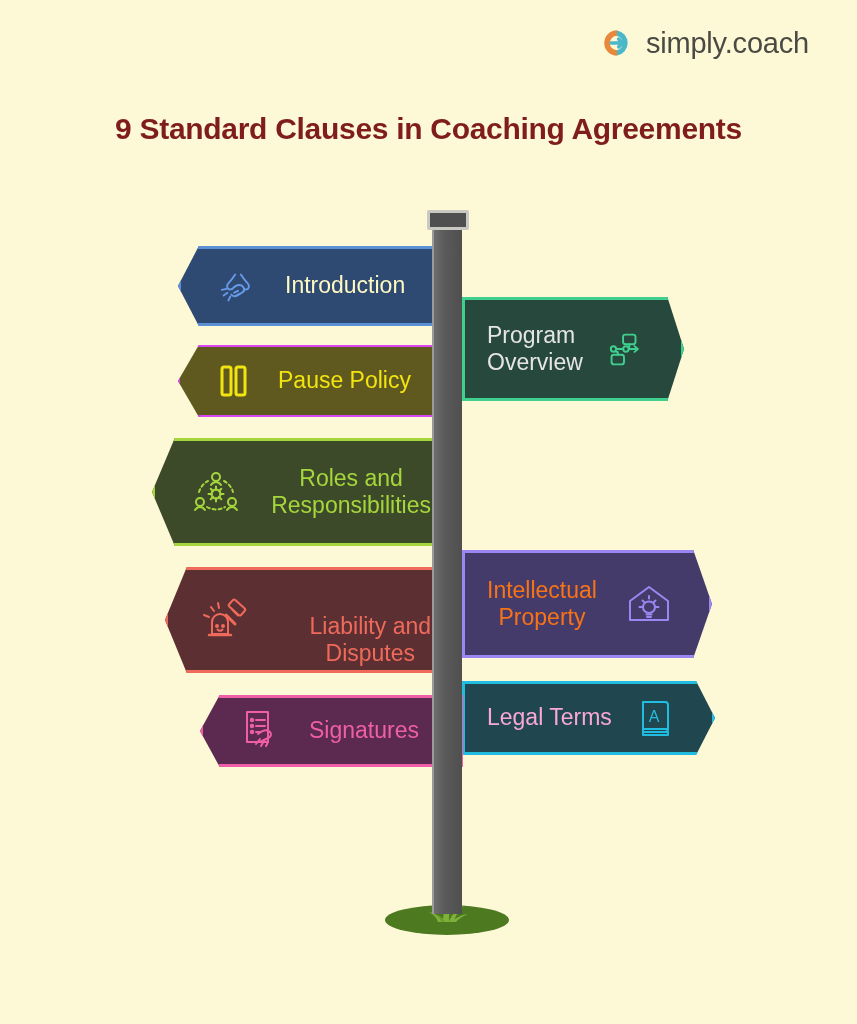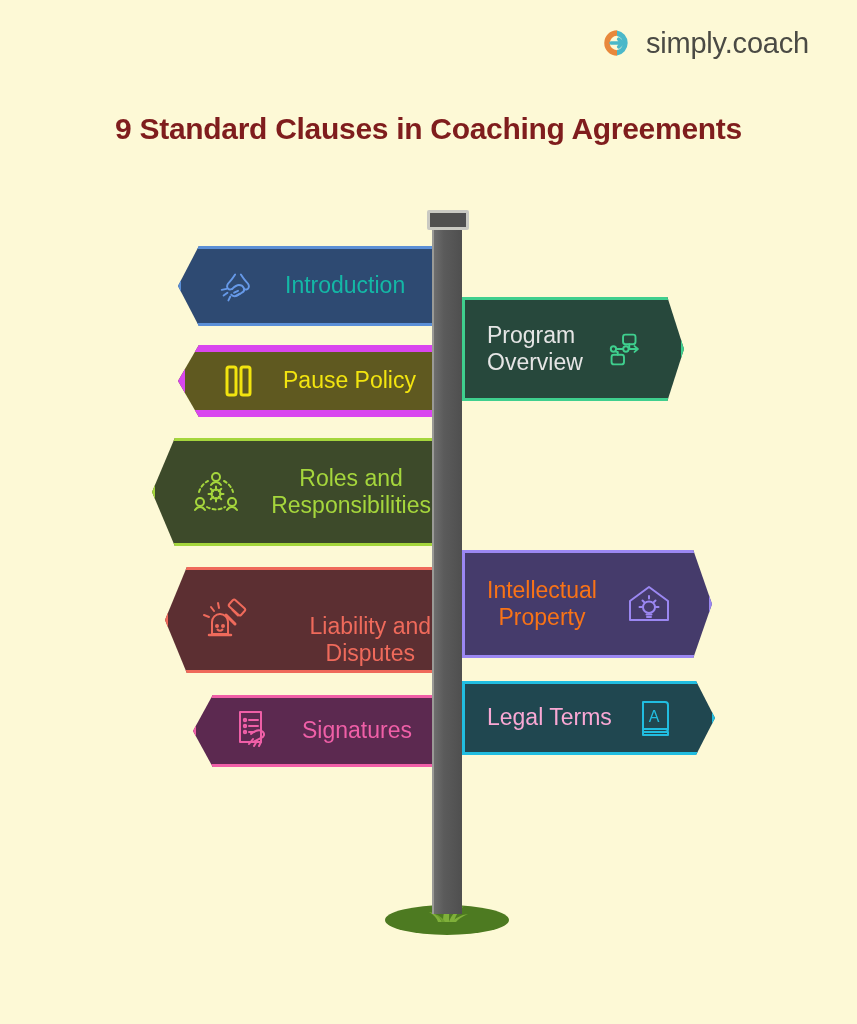--- a/index.html
+++ b/index.html
@@ -123,41 +123,41 @@
 
     <div class="sign left single" style="left:178px; top:246px; width:278px; height:80px; background:#2e4a72; border:3px solid #5b8fd6;">
       <div class="sign-inner">
         <svg class="sign-icon" width="46" height="46" viewBox="0 0 48 48" fill="none" stroke="#6699e8" stroke-width="2" stroke-linecap="round" stroke-linejoin="round">
           <path d="M21 12 c-2 3 -4 6 -6 8 -2 2 -3 4 -2 6 1 2 3 2 5 1"></path>
           <path d="M27 12 c2 3 4 6 6 8 2 2 3 4 2 6 -1 2 -3 2 -5 1"></path>
           <path d="M18 27 c2 -2 5 -4 7 -4 2 0 4 1 5 3 1 2 0 4 -2 5 l-5 3 c-2 1 -4 1 -6 -1"></path>
           <path d="M20 31 l4 -2 M22 34 l4 -2"></path>
           <path d="M13 31 l-4 3 M12 27 l-5 1 M16 35 l-2 4"></path>
         </svg>
-        <span class="sign-label" style="color:#14b8a6;">Introduction</span>
+        <span class="sign-label" style="color:#fef9c3;">Introduction</span>
       </div>
     </div>
 
     <div class="sign right" style="left:462px; top:297px; width:222px; height:104px; background:#27483c; border:3px solid #3fcf8e;">
       <div class="sign-inner">
         <span class="sign-label" style="color:#e5e5e5;">Program
 Overview</span>
         <svg class="sign-icon" width="46" height="46" viewBox="0 0 48 48" fill="none" stroke="#3fcf8e" stroke-width="2" stroke-linecap="round" stroke-linejoin="round">
           <rect x="23" y="9" width="13" height="10" rx="2.5"></rect>
           <rect x="11" y="30" width="13" height="10" rx="2.5"></rect>
           <circle cx="13" cy="24" r="2.8"></circle>
           <circle cx="26" cy="24" r="2.8"></circle>
           <path d="M29 24 h9 M35 21 l3.5 3 -3.5 3"></path>
           <path d="M29.5 19 v5 M17.5 30 v-3 h-1.5"></path>
           <path d="M16 24 h7"></path>
         </svg>
       </div>
     </div>
 
-    <div class="sign left single" style="left:178px; top:345px; width:278px; height:72px; background:#5f5920; border:7px solid #d946ef;">
+    <div class="sign left single" style="left:178px; top:345px; width:278px; height:72px; background:#5f5920; border:2px solid #d946ef;">
       <div class="sign-inner">
         <svg class="sign-icon" width="40" height="44" viewBox="0 0 40 44" fill="none" stroke="#f2e40f" stroke-width="3">
           <rect x="8" y="8" width="9" height="28" rx="2"></rect>
           <rect x="22" y="8" width="9" height="28" rx="2"></rect>
         </svg>
         <span class="sign-label" style="color:#f2e40f;">Pause Policy</span>
       </div>
     </div>
 
 
@@ -220,21 +220,21 @@
         <span class="sign-label" style="color:#f9a8d4;">Legal Terms</span>
         <svg class="sign-icon" width="44" height="46" viewBox="0 0 44 46" fill="none" stroke="#21bde0" stroke-width="2" stroke-linecap="round" stroke-linejoin="round">
           <path d="M9 7 h22 a3 3 0 0 1 3 3 v24 a3 3 0 0 1 -3 3 h-22 Z"></path>
           <path d="M9 34 h25"></path>
           <path d="M9 37 h25 v3 h-25 Z"></path>
           <text x="20" y="27" font-size="16" font-family="Liberation Sans, sans-serif" fill="#21bde0" stroke="none" text-anchor="middle">A</text>
         </svg>
       </div>
     </div>
 
-    <div class="sign left single" style="left:193px; top:695px; width:263px; height:72px; background:#5c2950; border:3px solid #ef5fa7;">
+    <div class="sign left single" style="left:200px; top:695px; width:263px; height:72px; background:#5c2950; border:3px solid #ef5fa7;">
       <div class="sign-inner">
         <svg class="sign-icon" width="48" height="50" viewBox="0 0 48 50" fill="none" stroke="#ef5fa7" stroke-width="2" stroke-linecap="round" stroke-linejoin="round">
           <path d="M10 6 h21 v30 h-21 Z"></path>
           <circle cx="15" cy="14" r="1.2"></circle>
           <circle cx="15" cy="20" r="1.2"></circle>
           <circle cx="15" cy="26" r="1.2"></circle>
           <path d="M19 14 h9 M19 20 h9 M19 26 h5"></path>
           <path d="M21 28 c5-4 9-5 12-2 2 2 1 5 -2 6 l-8 4"></path>
           <path d="M23 33 l-4 5 M27 35 l-3 5 M31 36 l-2 4"></path>
         </svg>

